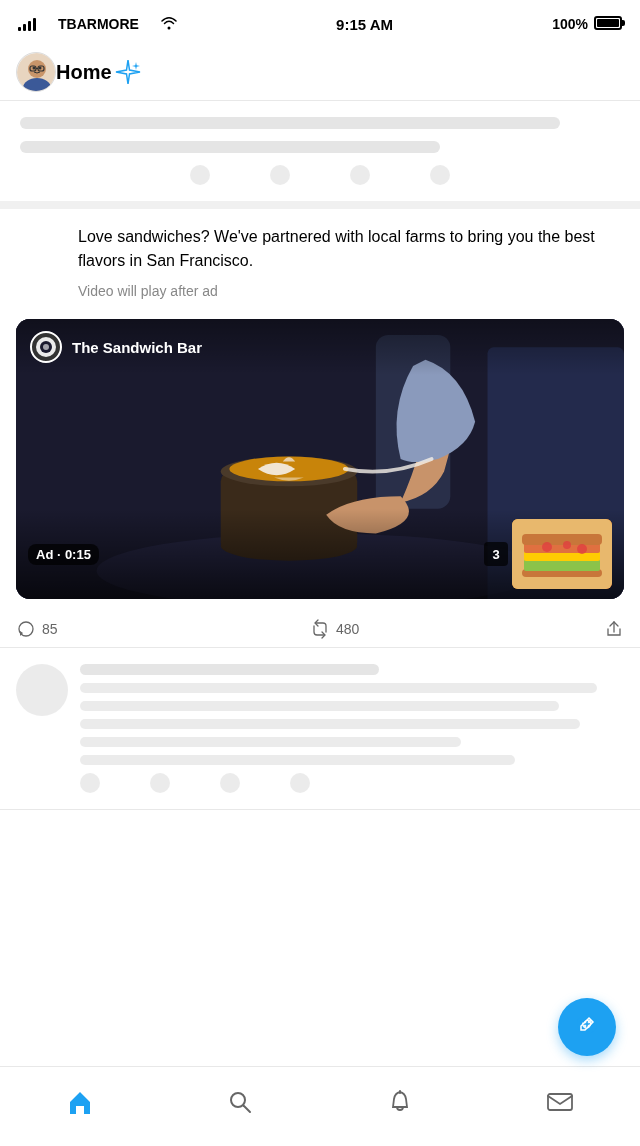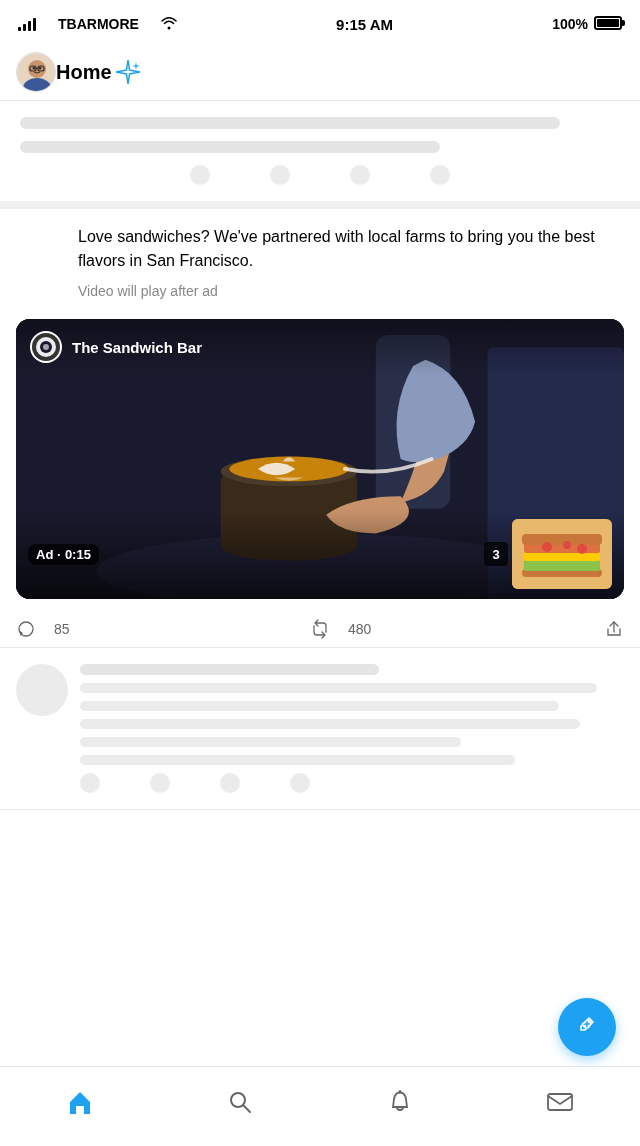--- a/index.html
+++ b/index.html
@@ -303,21 +303,21 @@
     
     .tweet-actions {
       display: flex;
       align-items: center;
       padding: 8px 0;
       gap: 0;
     }
     .tweet-action {
       display: flex;
       align-items: center;
-      gap: 18px;
+      gap: 6px;
       flex: 1;
       color: #666;
       font-size: 14px;
     }
     .action-icon {
       width: 20px;
       height: 20px;
       display: flex;
       align-items: center;
       justify-content: center;

